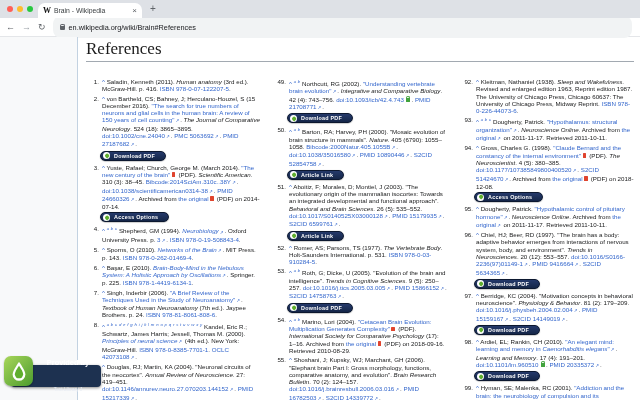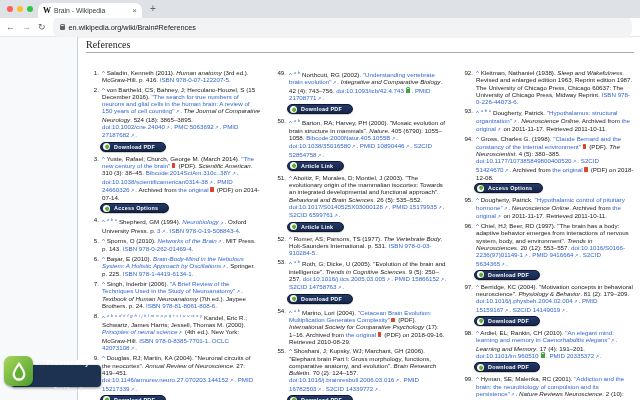--- a/index.html
+++ b/index.html
@@ -23,21 +23,21 @@
   .omnibox{flex:1;height:22px;background:#f1f3f4;border-radius:8px;display:flex;align-items:center;
     padding:0 7px;gap:4px;box-sizing:border-box;}
   .lock{position:relative;width:5px;height:4px;background:#5f6368;border-radius:1px;margin-top:2px;}
   .lock:before{content:"";position:absolute;left:0.5px;top:-2.5px;width:2.5px;height:2.5px;
     border:1px solid #5f6368;border-bottom:none;border-radius:2px 2px 0 0;}
   .url{font-size:7.3px;color:#202124;white-space:nowrap;}
   
   .page{display:flex;height:363px;}
   .sidebar{width:77px;background:#f8f9fa;border-right:1px solid #c3d2e1;flex:none;}
   .main{flex:1;min-width:0;padding:2px 6px 0 8px;}
-  .h2{font-family:"Liberation Serif",serif;font-size:10px;font-weight:400;color:#1b1b1b;
+  .h2{font-family:"Liberation Serif",serif;font-size:17px;font-weight:400;color:#1b1b1b;
     border-bottom:1px solid #a2a9b1;padding-bottom:2px;margin:0 0 16px 0;}
   .cols{display:flex;gap:13px;}
   .col{flex:1;min-width:0;}
   .ref-item{display:flex;margin-bottom:2px;font-size:6.2px;line-height:7.3px;color:#202122;}
   .ref-num{flex:none;width:13px;text-align:right;margin-right:3px;}
   .ref-body{flex:1;min-width:0;word-wrap:break-word;}
   .seg-t{color:#202122;}
   .seg-i{color:#202122;font-style:italic;}
   .seg-l{color:#3366cc;}
   .seg-il{color:#3366cc;font-style:italic;}

